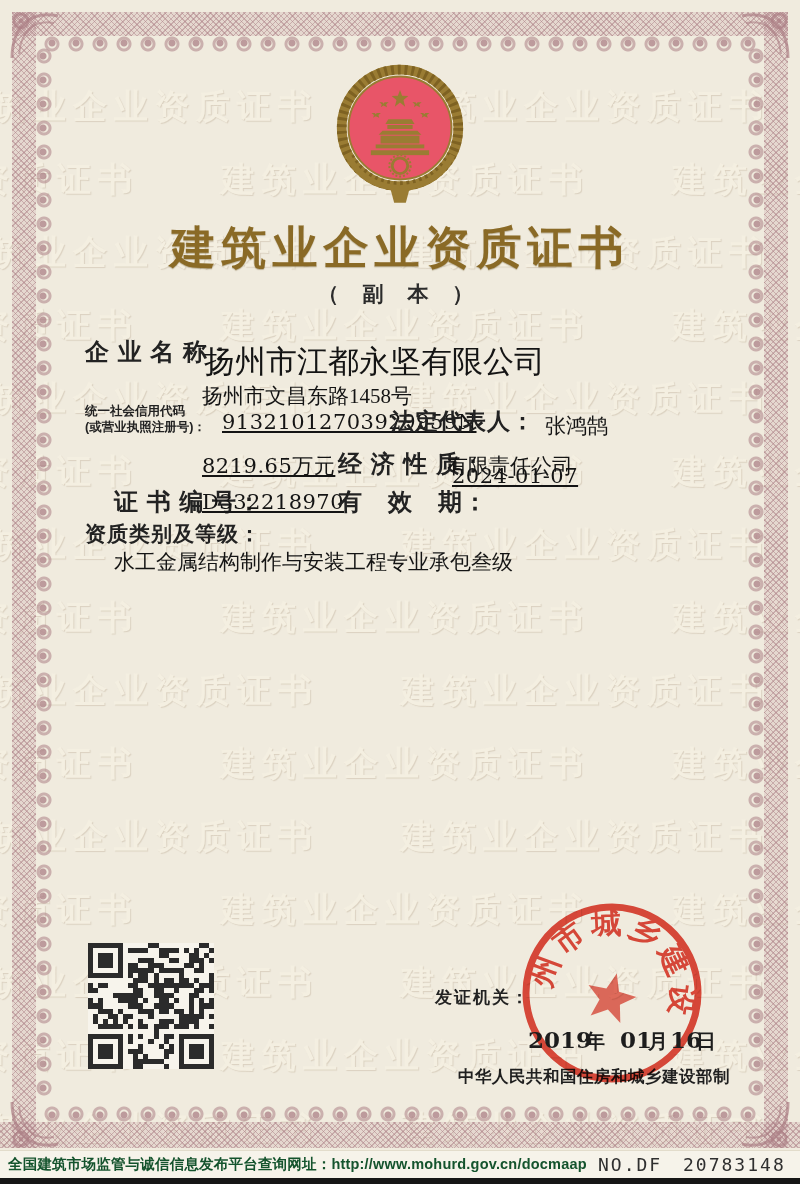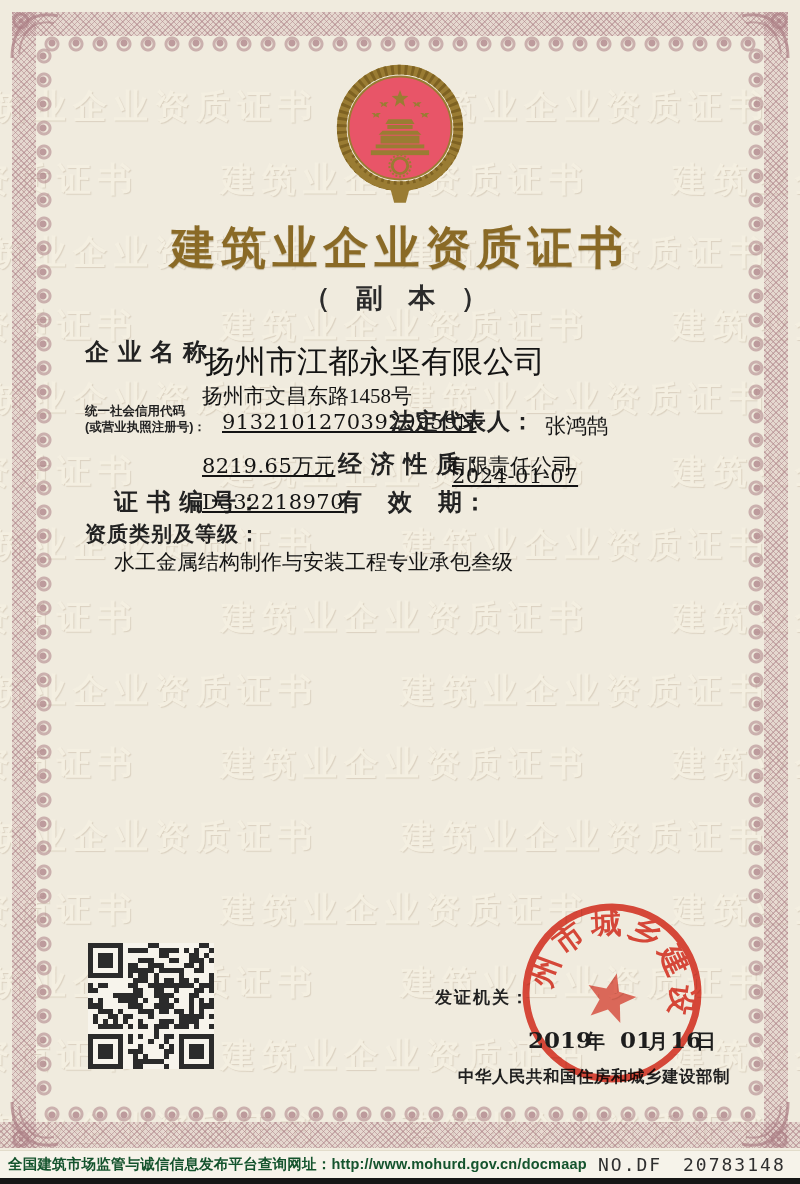--- a/index.html
+++ b/index.html
@@ -60,21 +60,21 @@
   
   #emblem{position:absolute;left:332px;top:58px;width:136px;height:150px;z-index:5;}
   
   #title{
     position:absolute;left:0;right:0;top:218px;z-index:5;
     text-align:center;font-size:45px;font-weight:bold;letter-spacing:6px;
     color:#8a6a26;text-shadow:0 1px 1px rgba(90,65,15,.35);
   }
   #subtitle{
     position:absolute;left:0;right:0;top:280px;z-index:5;
-    text-align:center;font-size:27px;font-weight:bold;letter-spacing:9px;color:#2b2b2b;
+    text-align:center;font-size:21px;font-weight:bold;letter-spacing:9px;color:#2b2b2b;
   }
   
   .lab{position:absolute;z-index:5;font-weight:bold;font-size:24px;letter-spacing:1px;color:#222;}
   .val{position:absolute;z-index:5;font-size:21px;color:#141414;font-family:"Liberation Serif", serif;}
   .lab-sm{position:absolute;z-index:5;font-weight:bold;font-size:12.5px;line-height:1.25;color:#222;}
   .mono-val{font-family:"DejaVu Serif", serif;letter-spacing:.5px;text-decoration:underline;}
   
   #qr{position:absolute;left:88px;top:943px;width:126px;height:126px;z-index:5;}
   #issuer-label{position:absolute;left:435px;top:986px;z-index:5;font-size:17px;font-weight:bold;letter-spacing:2px;color:#222;}
   .date-part{position:absolute;z-index:7;font-weight:bold;color:#1d1d1d;}

